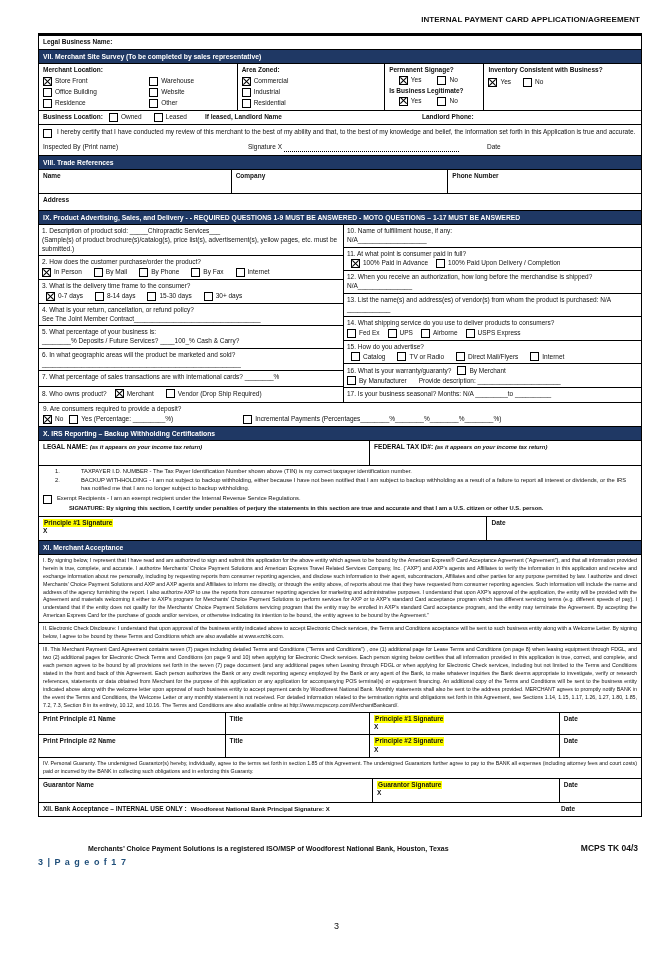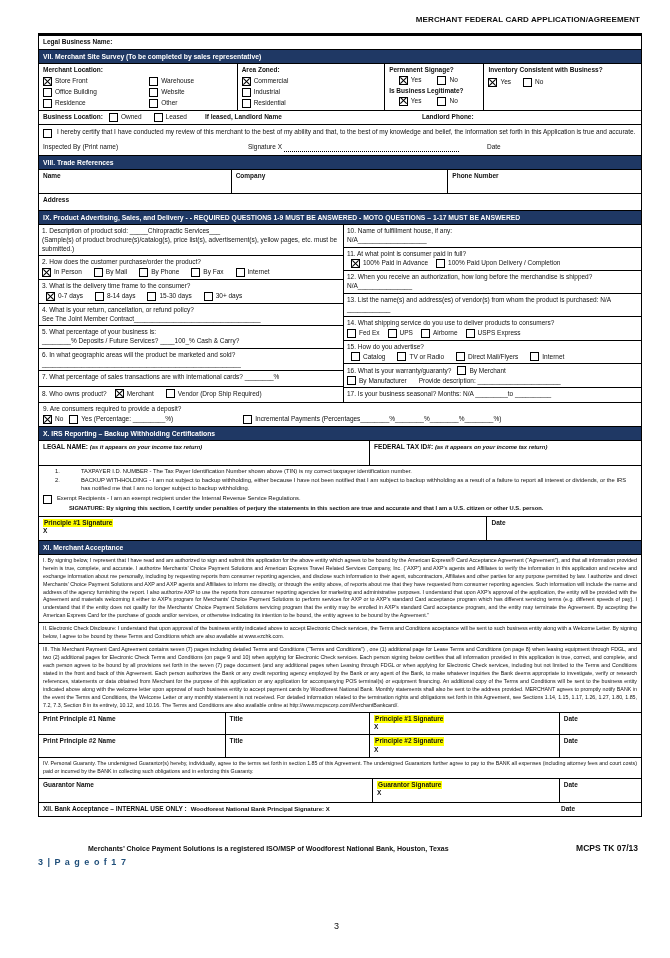--- a/index.html
+++ b/index.html
@@ -67,21 +67,21 @@
   .xiirow .dt{width:76px;}
   .sigx{display:block;font-weight:bold;}
   .footer1{position:absolute;left:88px;top:845px;font-size:7px;font-weight:bold;}
   .footer2{position:absolute;right:32px;top:843px;font-size:8.5px;font-weight:bold;}
   .footer3{position:absolute;left:38px;top:857px;font-size:9px;font-weight:bold;color:#1f4e79;letter-spacing:1px;}
   .pagenum{position:absolute;left:334px;top:921px;font-size:9px;}
 </style>
 </head>
 <body>
 
-<div class="doc-title">MERCHANT FEDERAL CARD APPLICATION/AGREEMENT</div>
+<div class="doc-title">INTERNAL PAYMENT CARD APPLICATION/AGREEMENT</div>
 
 <div class="form">
 
   <div class="row b" style="min-height:9px;">
     <span>Legal Business Name:</span>
   </div>
 
   <div class="secbar">VII. Merchant Site Survey (To be completed by sales representative)</div>
 
   <div class="survey">
@@ -477,15 +477,15 @@
   <div class="xiirow">
     <span style="margin-right:4px;">XII. Bank Acceptance – INTERNAL USE ONLY :</span>
     <span style="font-size:6px;">Woodforest National Bank Principal Signature:  X</span>
     <span class="sp"></span>
     <span class="dt">Date</span>
   </div>
 
 </div>
 
 <div class="footer1">Merchants’ Choice Payment Solutions is a registered ISO/MSP of Woodforest National Bank, Houston, Texas</div>
-<div class="footer2">MCPS TK 07/13</div>
+<div class="footer2">MCPS TK 04/3</div>
 <div class="footer3">3 | P a g e   o f   1 7</div>
 <div class="pagenum">3</div>
 
 </body></html>

